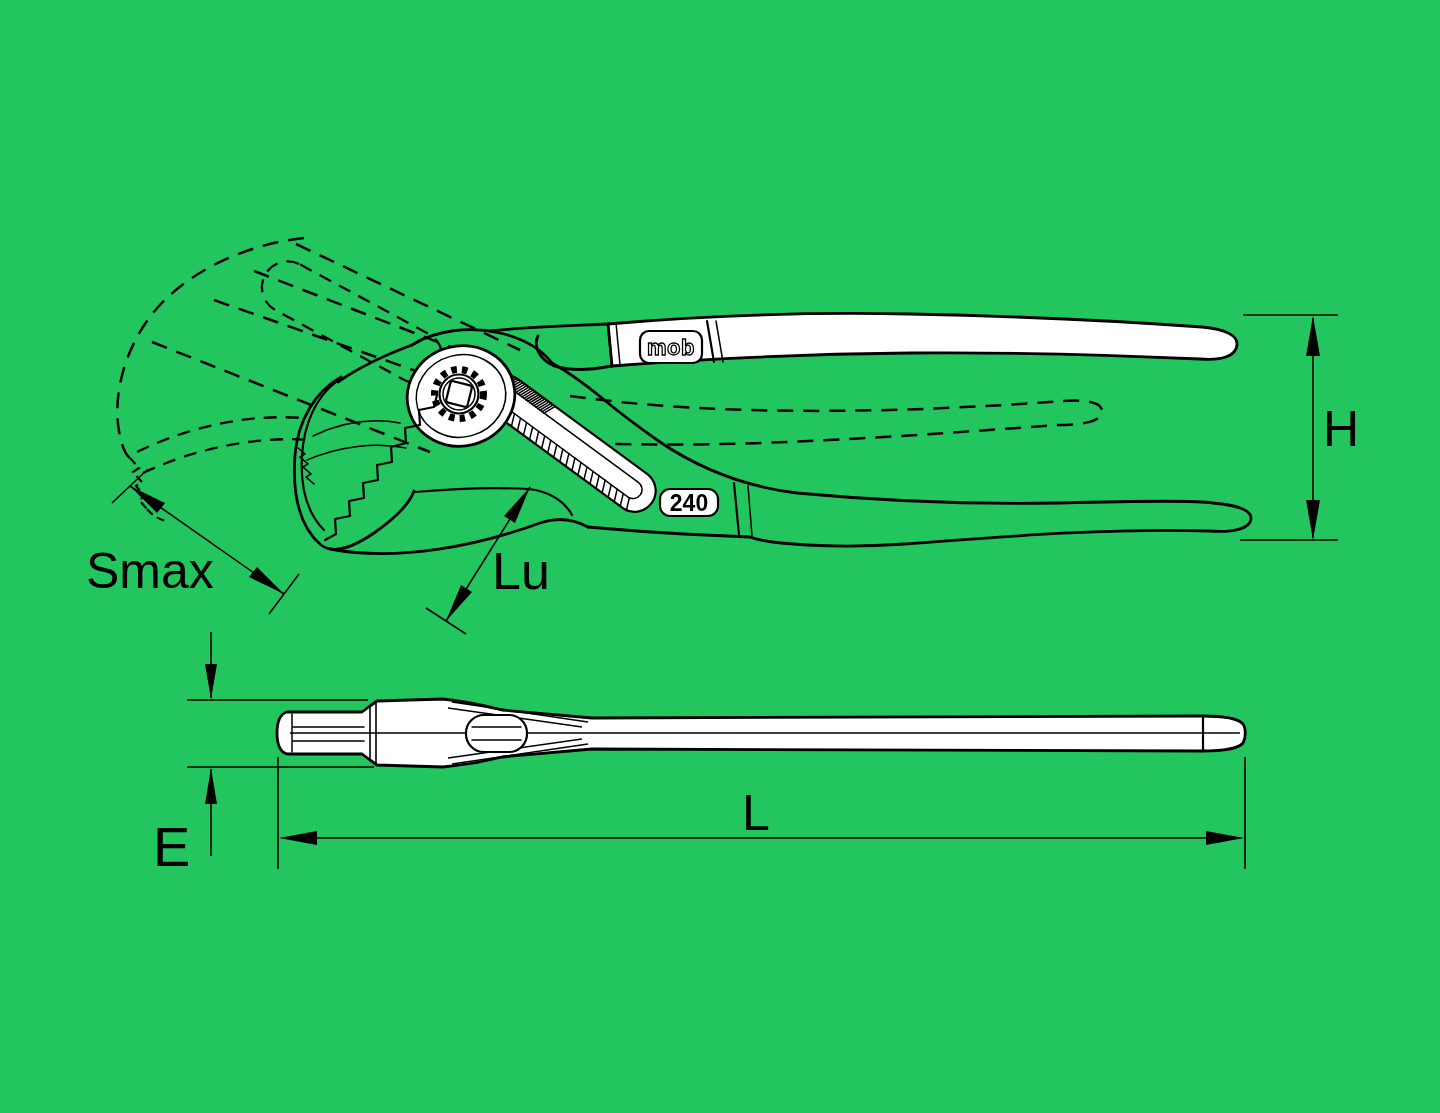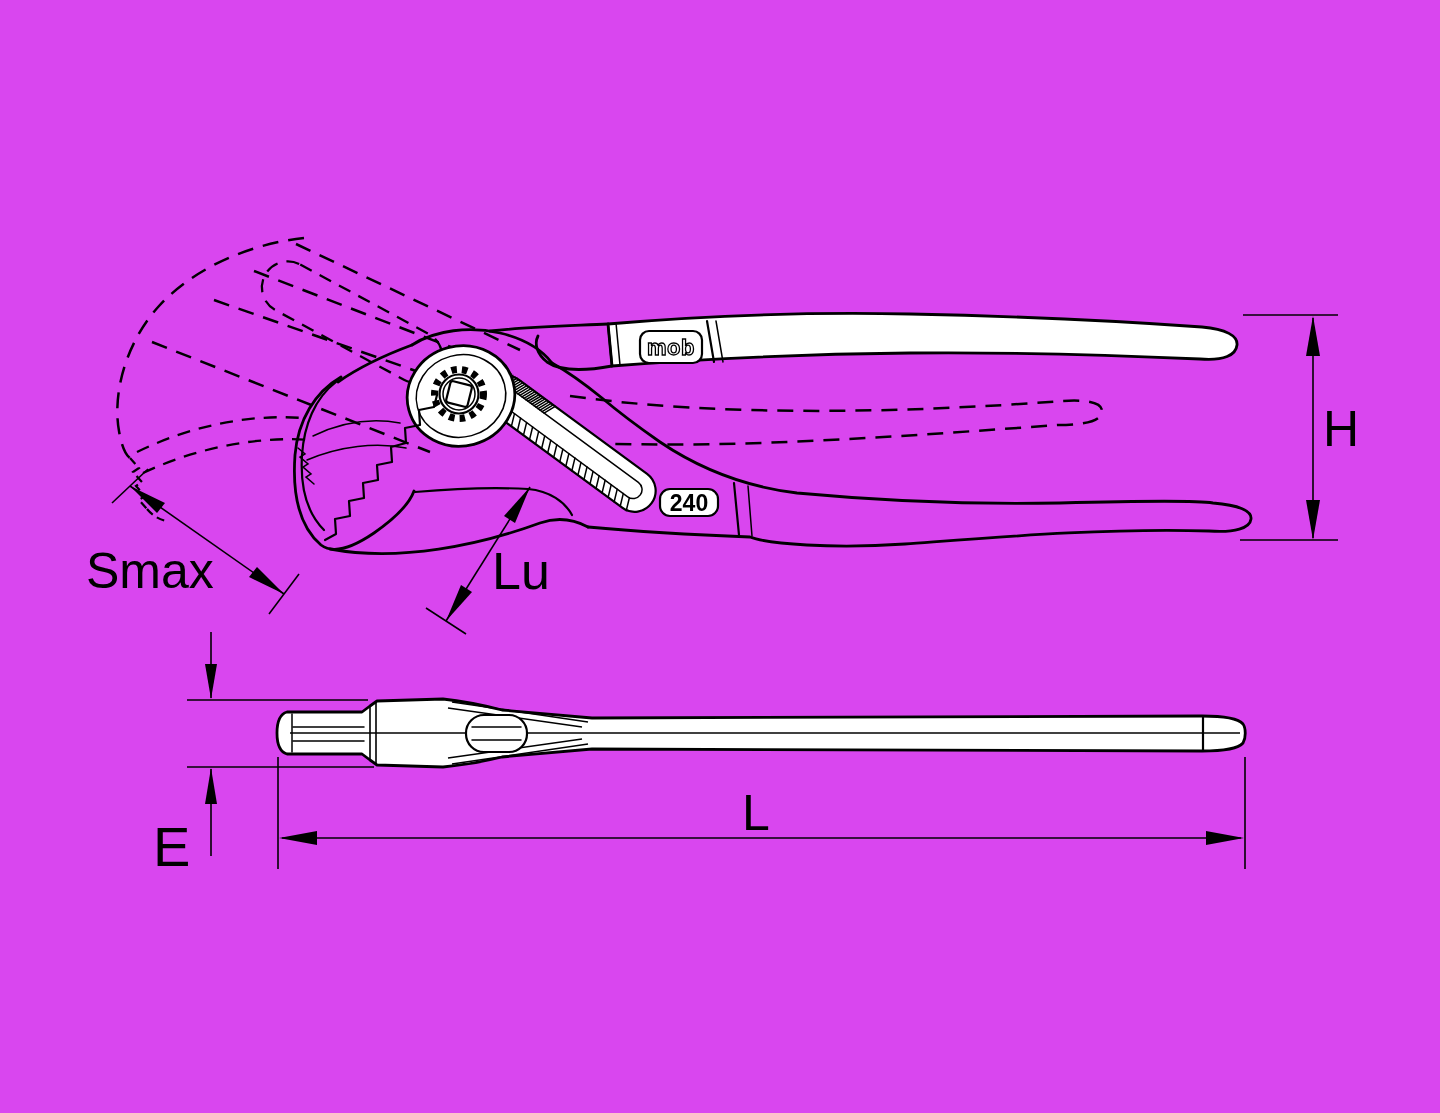--- a/index.html
+++ b/index.html
@@ -1,16 +1,16 @@
 <!DOCTYPE html>
 <html><head>
 <meta charset="utf-8">
 <style>
   html,body{margin:0;padding:0;background:#ffffff;}
-  .canvas{position:relative;width:1440px;height:1113px;background:#d946ef;overflow:hidden;}
+  .canvas{position:relative;width:1440px;height:1113px;background:#22c55e;overflow:hidden;}
   svg{display:block;}
   .ol   {fill:none;stroke:#000;stroke-width:2.8;stroke-linecap:round;stroke-linejoin:round;}
   .ol2  {fill:none;stroke:#000;stroke-width:2.2;stroke-linecap:round;stroke-linejoin:round;}
   .thin {fill:none;stroke:#000;stroke-width:1.5;stroke-linecap:round;}
   .wfill{fill:#fff;}
   .dash {fill:none;stroke:#000;stroke-width:2.5;stroke-dasharray:16 10;stroke-linecap:butt;}
   .dash2{fill:none;stroke:#000;stroke-width:2.3;stroke-dasharray:13 9;stroke-linecap:butt;}
   .dash3{fill:none;stroke:#000;stroke-width:2.2;stroke-dasharray:8 5;stroke-linecap:butt;}
   .dim  {fill:none;stroke:#000;stroke-width:1.6;stroke-linecap:butt;}
   .ahead{fill:#000;stroke:none;}

